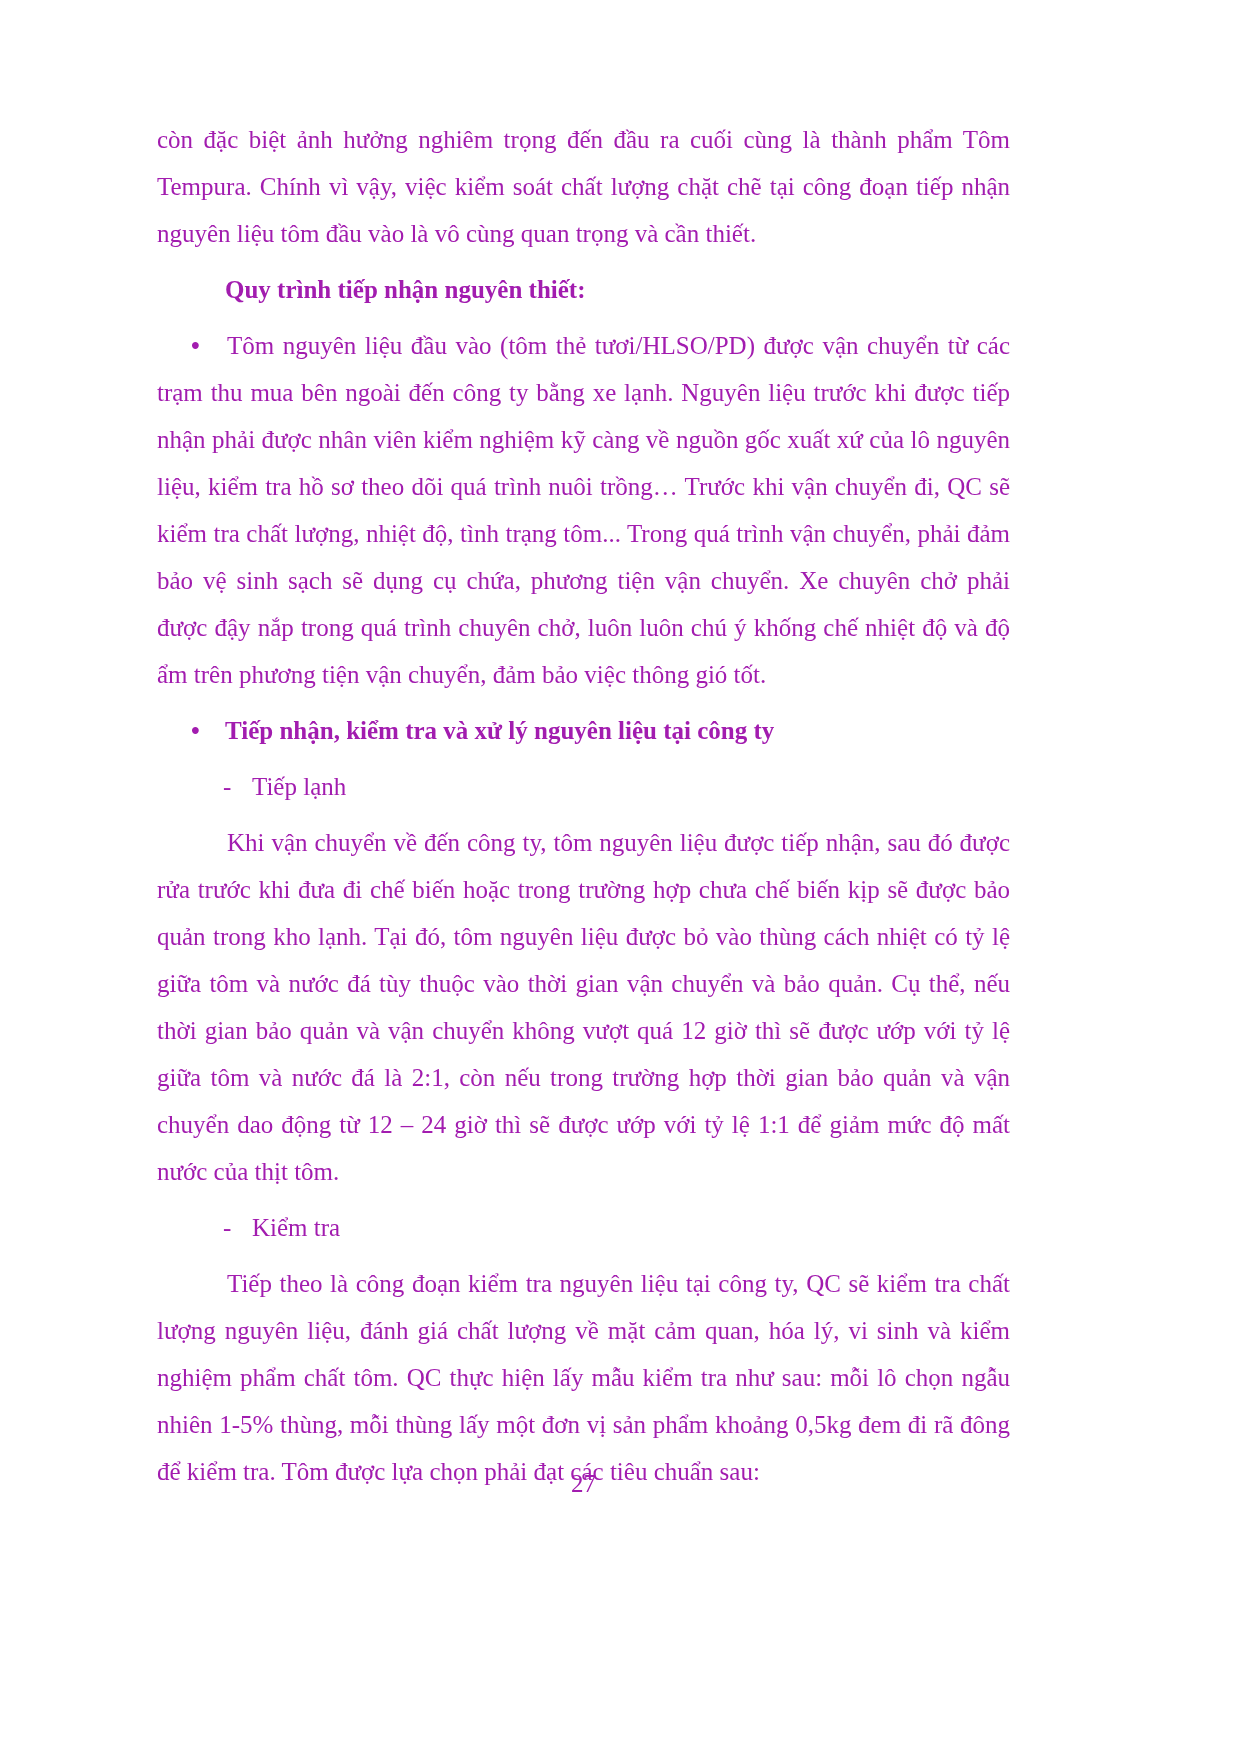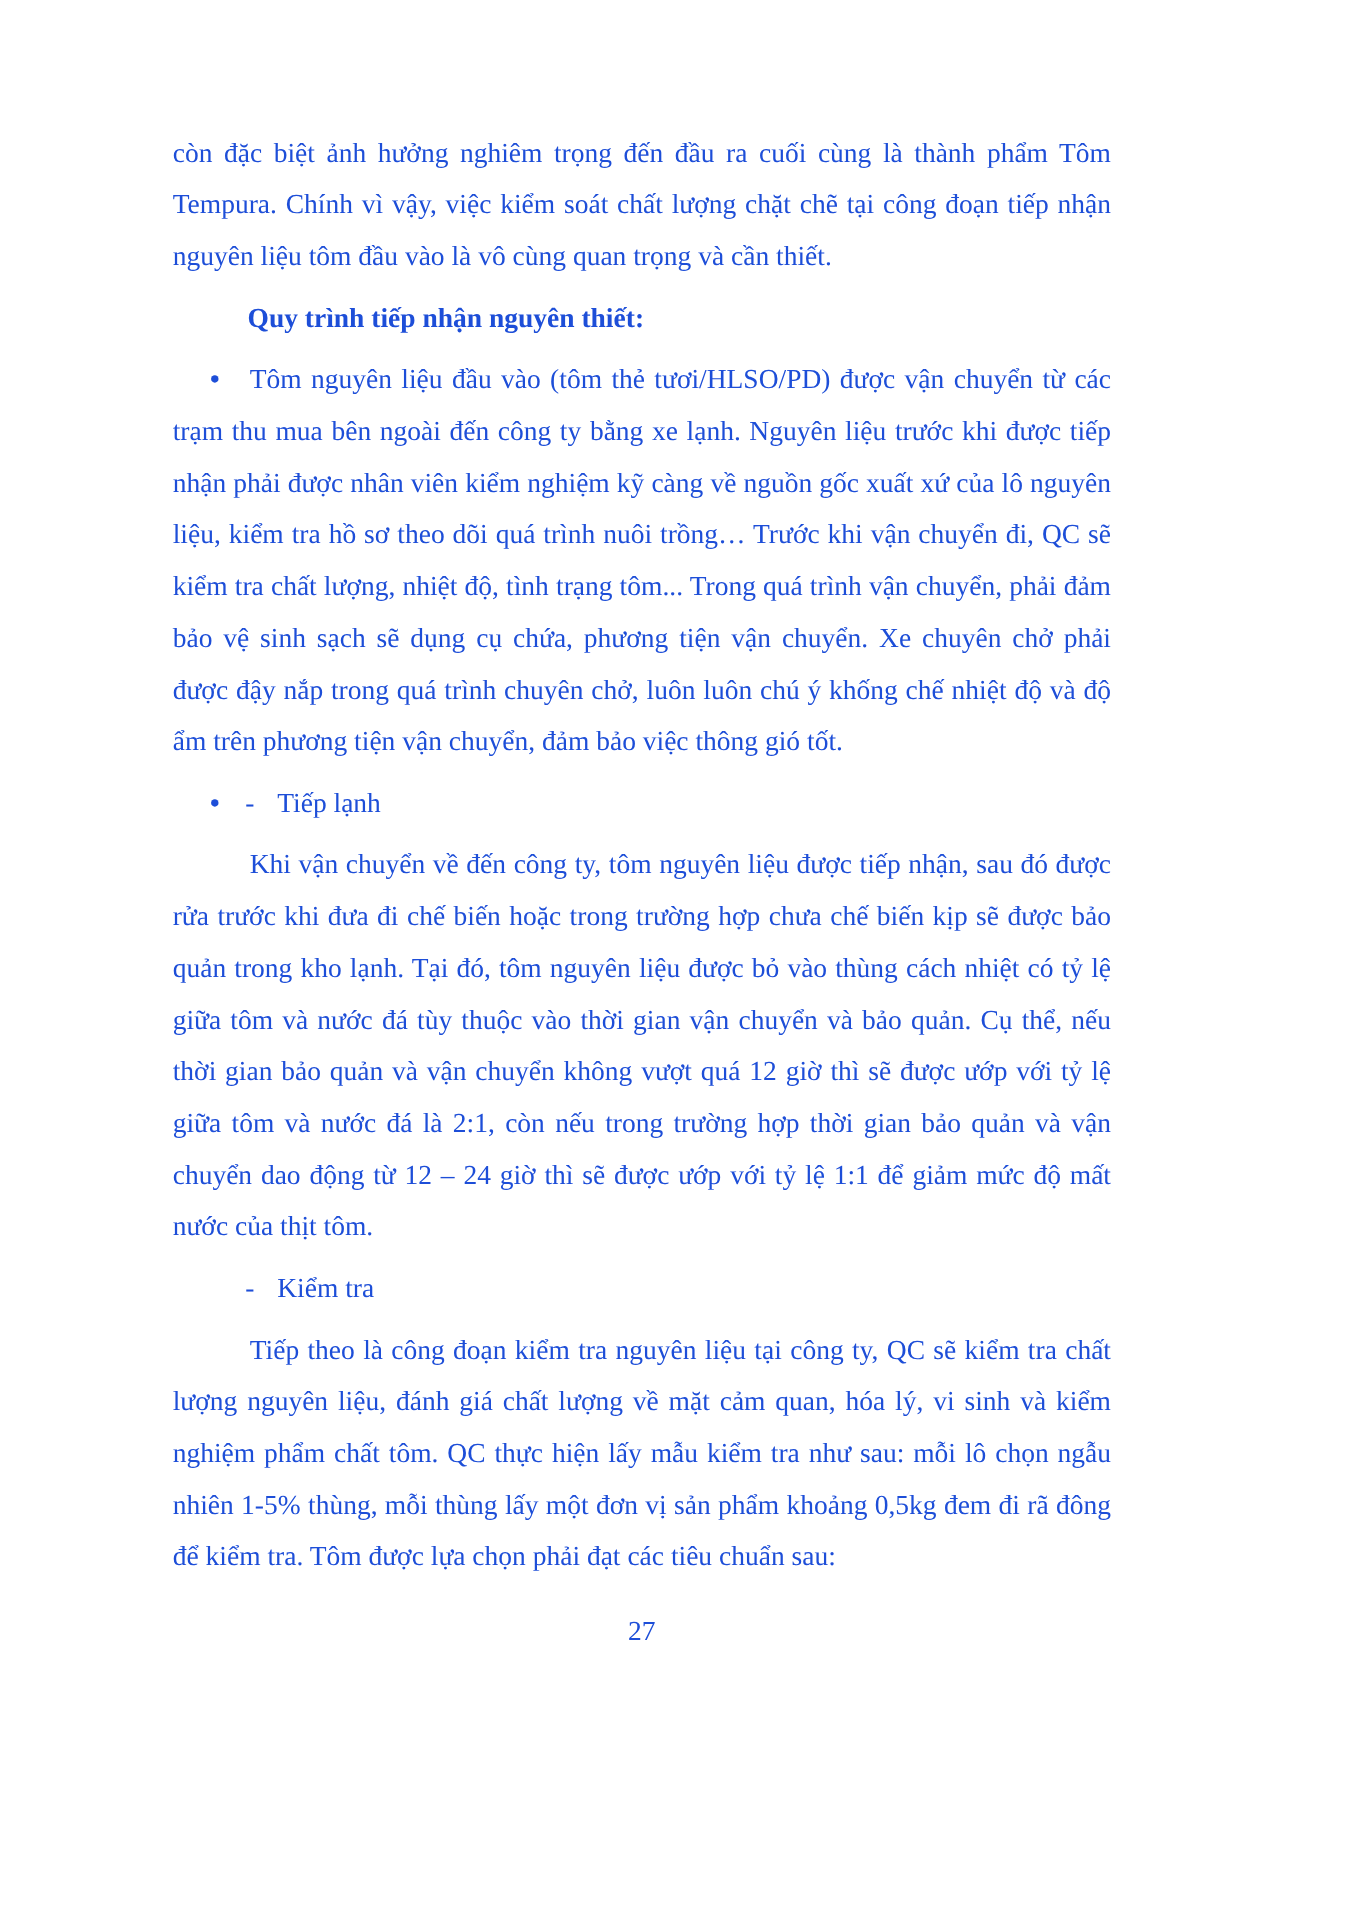--- a/index.html
+++ b/index.html
@@ -10,21 +10,21 @@
   .page {
     position: relative;
     width: 1240px;
     height: 1754px;
     background: #ffffff;
     box-sizing: border-box;
     padding: 116px 230px 0 157px;
     font-family: "Liberation Serif", "DejaVu Serif", serif;
     font-size: 25px;
     line-height: 47px;
-    color: #1d4ed8;
+    color: #a21caf;
   }
   .para {
     text-align: justify;
     margin: 0 0 9px 0;
   }
   .para.indent {
     text-indent: 70px;
   }
   .heading {
     font-weight: bold;
@@ -73,20 +73,21 @@
   <div class="heading">Quy trình tiếp nhận nguyên thiết:</div>
 
   <div class="bullet-item">
     <span class="bullet-marker">•</span>
   </div>
 
   <p class="para indent">Tôm nguyên liệu đầu vào (tôm thẻ tươi/HLSO/PD) được vận chuyển từ các trạm thu mua bên ngoài đến công ty bằng xe lạnh. Nguyên liệu trước khi được tiếp nhận phải được nhân viên kiểm nghiệm kỹ càng về nguồn gốc xuất xứ của lô nguyên liệu, kiểm tra hồ sơ theo dõi quá trình nuôi trồng… Trước khi vận chuyển đi, QC sẽ kiểm tra chất lượng, nhiệt độ, tình trạng tôm... Trong quá trình vận chuyển, phải đảm bảo vệ sinh sạch sẽ dụng cụ chứa, phương tiện vận chuyển. Xe chuyên chở phải được đậy nắp trong quá trình chuyên chở, luôn luôn chú ý khống chế nhiệt độ và độ ẩm trên phương tiện vận chuyển, đảm bảo việc thông gió tốt.</p>
 
   <div class="bullet-item">
     <span class="bullet-marker">•</span>
+    <span>Tiếp nhận, kiểm tra và xử lý nguyên liệu tại công ty</span>
   </div>
 
   <div class="dash-item">
     <span class="dash-marker">-</span>
     <span>Tiếp lạnh</span>
   </div>
 
   <p class="para indent">Khi vận chuyển về đến công ty, tôm nguyên liệu được tiếp nhận, sau đó được rửa trước khi đưa đi chế biến hoặc trong trường hợp chưa chế biến kịp sẽ được bảo quản trong kho lạnh. Tại đó, tôm nguyên liệu được bỏ vào thùng cách nhiệt có tỷ lệ giữa tôm và nước đá tùy thuộc vào thời gian vận chuyển và bảo quản. Cụ thể, nếu thời gian bảo quản và vận chuyển không vượt quá 12 giờ thì sẽ được ướp với tỷ lệ giữa tôm và nước đá là 2:1, còn nếu trong trường hợp thời gian bảo quản và vận chuyển dao động từ 12 – 24 giờ thì sẽ được ướp với tỷ lệ 1:1 để giảm mức độ mất nước của thịt tôm.</p>
 
   <div class="dash-item pre-gap">

